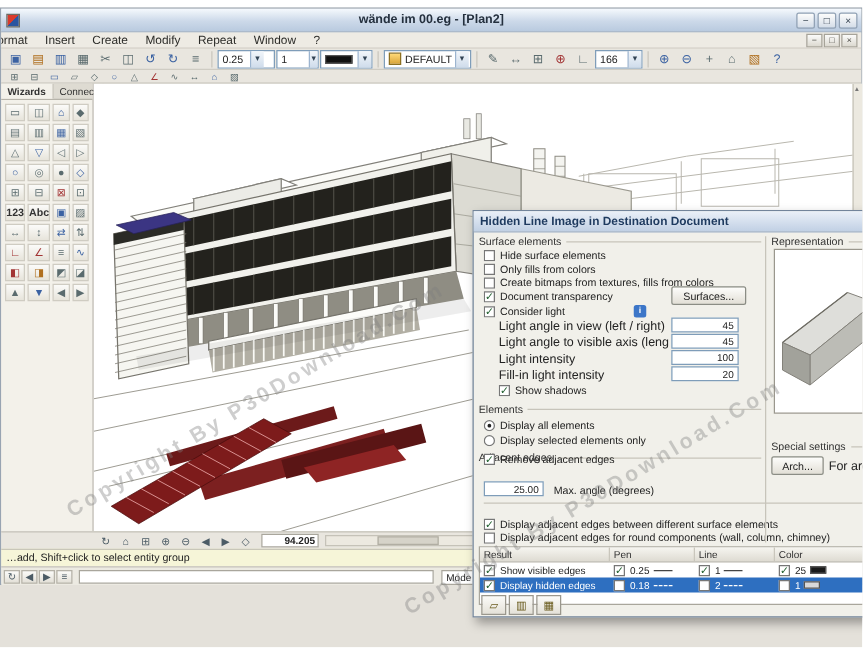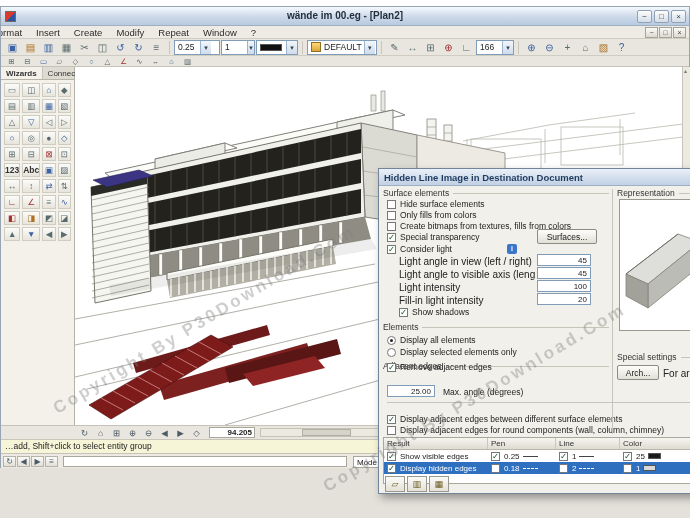--- a/index.html
+++ b/index.html
@@ -432,21 +432,21 @@
       <div class="ck" style="left:8px;top:24px;width:220px;">
         <span class="box"></span>
           <span>Only fills from colors</span>
       </div>
       <div class="ck" style="left:8px;top:35px;width:220px;">
         <span class="box"></span>
           <span>Create bitmaps from textures, fills from colors</span>
       </div>
       <div class="ck" style="left:8px;top:46px;width:145px;">
         <span class="box on"></span>
-          <span>Special transparency</span>
+          <span>Document transparency</span>
       </div>
       <div class="dbtnl" style="left:158px;top:43px;width:60px;">Surfaces...</div>
       <div class="ck" style="left:8px;top:58px;width:115px;">
         <span class="box on"></span>
           <span>Consider light</span>
       </div>
       <div class="info" style="left:128px;top:58px;">i</div>
 
       <div class="flbl" style="left:20px;top:70px;width:136px;">Light angle in view (left / right)</div>
       <div class="fld" style="left:158px;top:68px;width:54px;">45</div>

